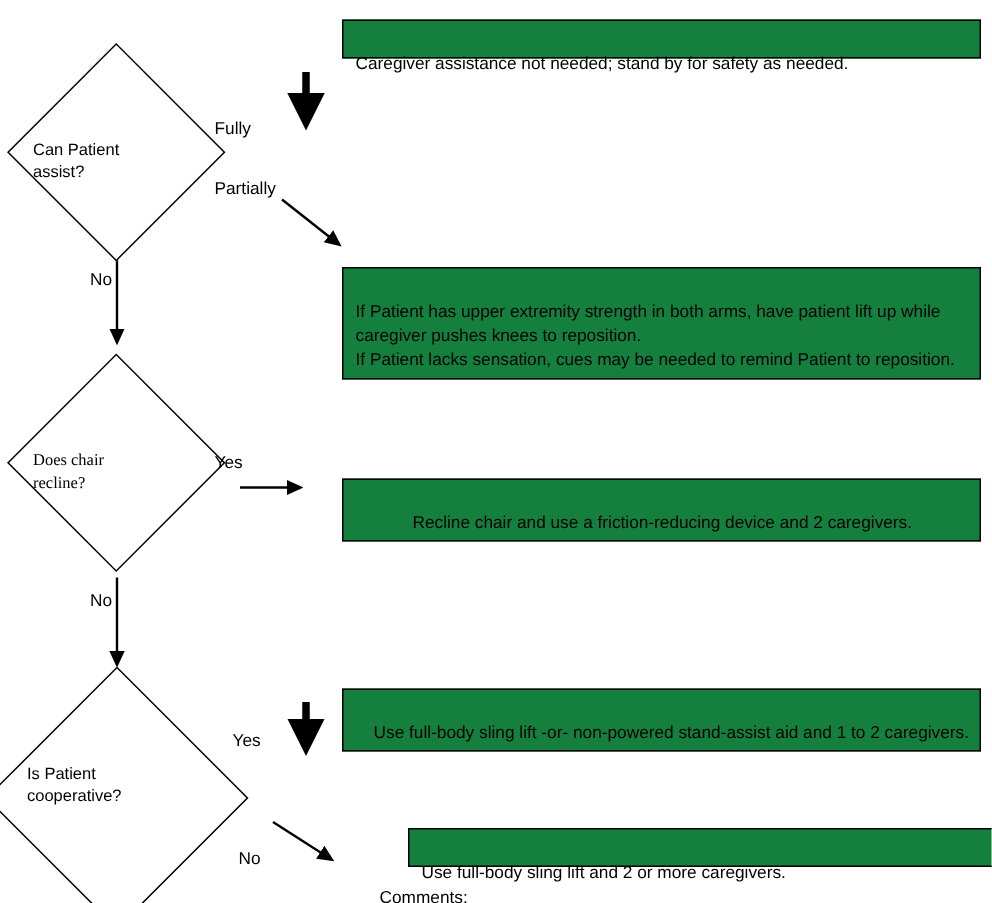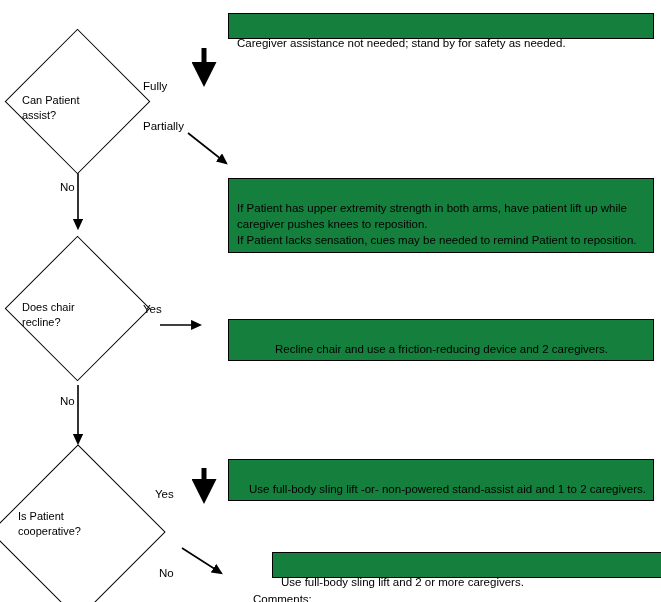--- a/index.html
+++ b/index.html
@@ -122,21 +122,21 @@
   </svg>
 
   <div class="diamond" style="left:26px; top:50px; width:103px; height:103px;"></div>
   <div class="diamond-label" style="left:22px; top:93px; width:112px;">
     <span style="white-space: pre-line;">Can Patient
 assist?</span>
   </div>
 
   <div class="diamond" style="left:26px; top:257px; width:103px; height:103px;"></div>
   <div class="diamond-label" style="left:22px; top:300px; width:112px;">
-    <span style="white-space: pre-line;">Does chair
+    <span style="white-space: pre-line; font-family: Liberation Serif, serif;">Does chair
 recline?</span>
   </div>
 
   <div class="diamond" style="left:16px; top:470px; width:124px; height:124px;"></div>
   <div class="diamond-label" style="left:18px; top:509px; width:120px;">
     <span style="white-space: pre-line;">Is Patient
 cooperative?</span>
   </div>
 
   <div class="box" style="left:228px; top:13px; width:426px; height:26px;">

